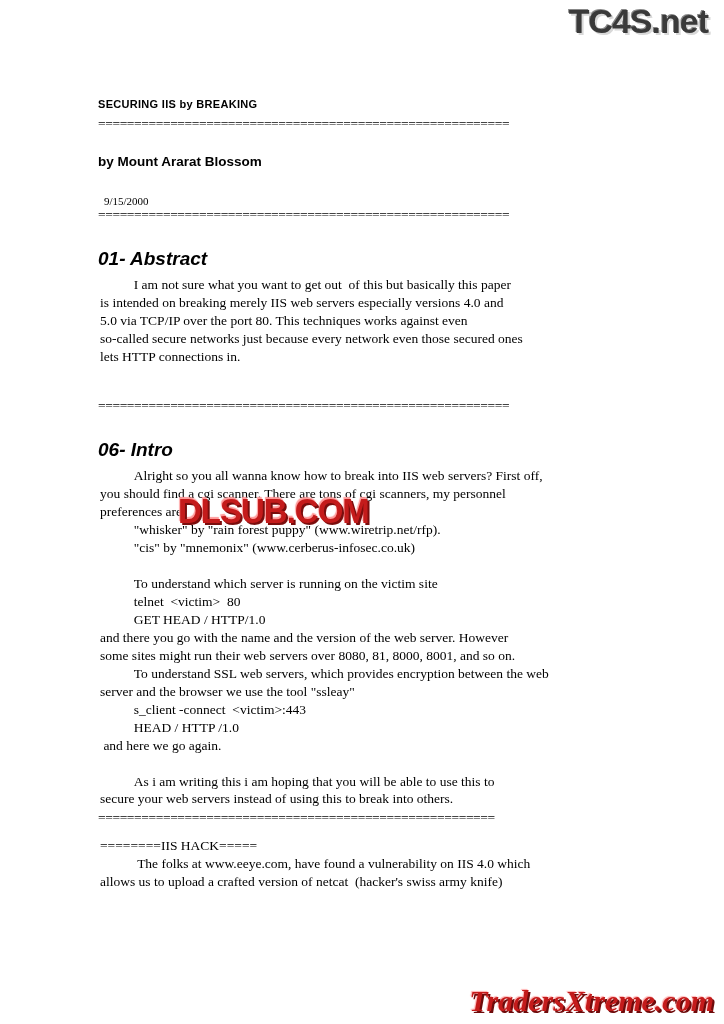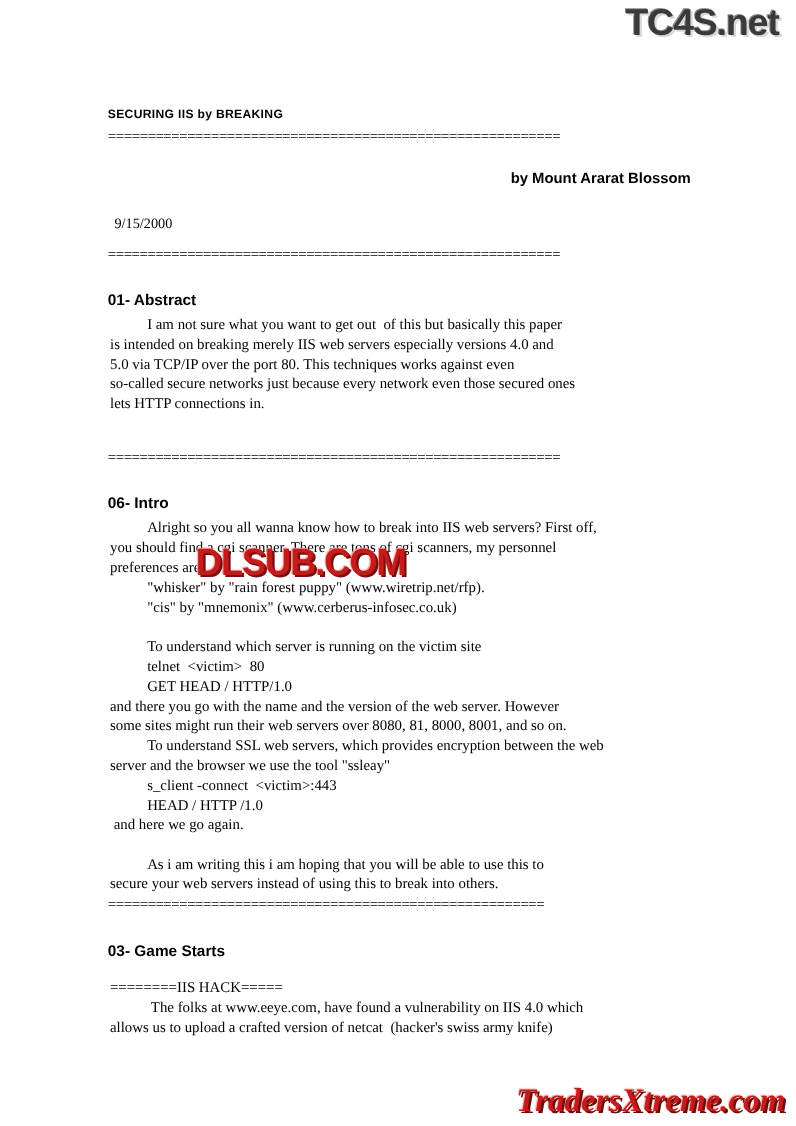--- a/index.html
+++ b/index.html
@@ -78,43 +78,44 @@
     margin: 0;
     line-height: 1.15;
     white-space: nowrap;
     overflow: hidden;
   }
 
   .byline {
     font-family: "Liberation Sans", sans-serif;
     font-size: 13.5px;
     font-weight: bold;
-    text-align: right;
+    text-align: left;
     margin: 22px 0 0 0;
     padding-right: 0px;
   }
 
   .date {
-    font-size: 13px;
-    margin: 26px 0 12px 6px;
+    font-size: 11px;
+    margin: 26px 0 0 6px;
     font-family: Liberation Serif, serif;
   }
 
   .email {
     font-size: 13.5px;
     color: #0000cc;
     text-decoration: underline;
     margin: 22px 0 2px 0;
     display: block;
   }
 
   h2.section {
     font-family: "Liberation Sans", sans-serif;
-    font-size: 14px;
+    font-size: 19px;
     font-weight: bold;
+    font-style: italic;
     margin: 26px 0 6px 0;
   }
 
   p.para {
     font-size: 13.5px;
     line-height: 1.33;
     margin: 2px;
     white-space: pre-wrap;
   }
 
@@ -163,21 +164,20 @@
           To understand SSL web servers, which provides encryption between the web
 server and the browser we use the tool "ssleay"
           s_client -connect  &lt;victim&gt;:443
           HEAD / HTTP /1.0
  and here we go again.
 
           As i am writing this i am hoping that you will be able to use this to
 secure your web servers instead of using this to break into others.</p>
   <p class="rule">=======================================================</p>
 
-  <h2 class="section">03- Game Starts</h2>
   <div class="spacer-sm"></div>
   <p class="para">========IIS HACK=====
            The folks at www.eeye.com, have found a vulnerability on IIS 4.0 which
 allows us to upload a crafted version of netcat  (hacker's swiss army knife)</p>
 
 </div>
 
 <div class="wm-center">DLSUB.COM</div>
 <div class="wm-bottom">TradersXtreme.com</div>
 

